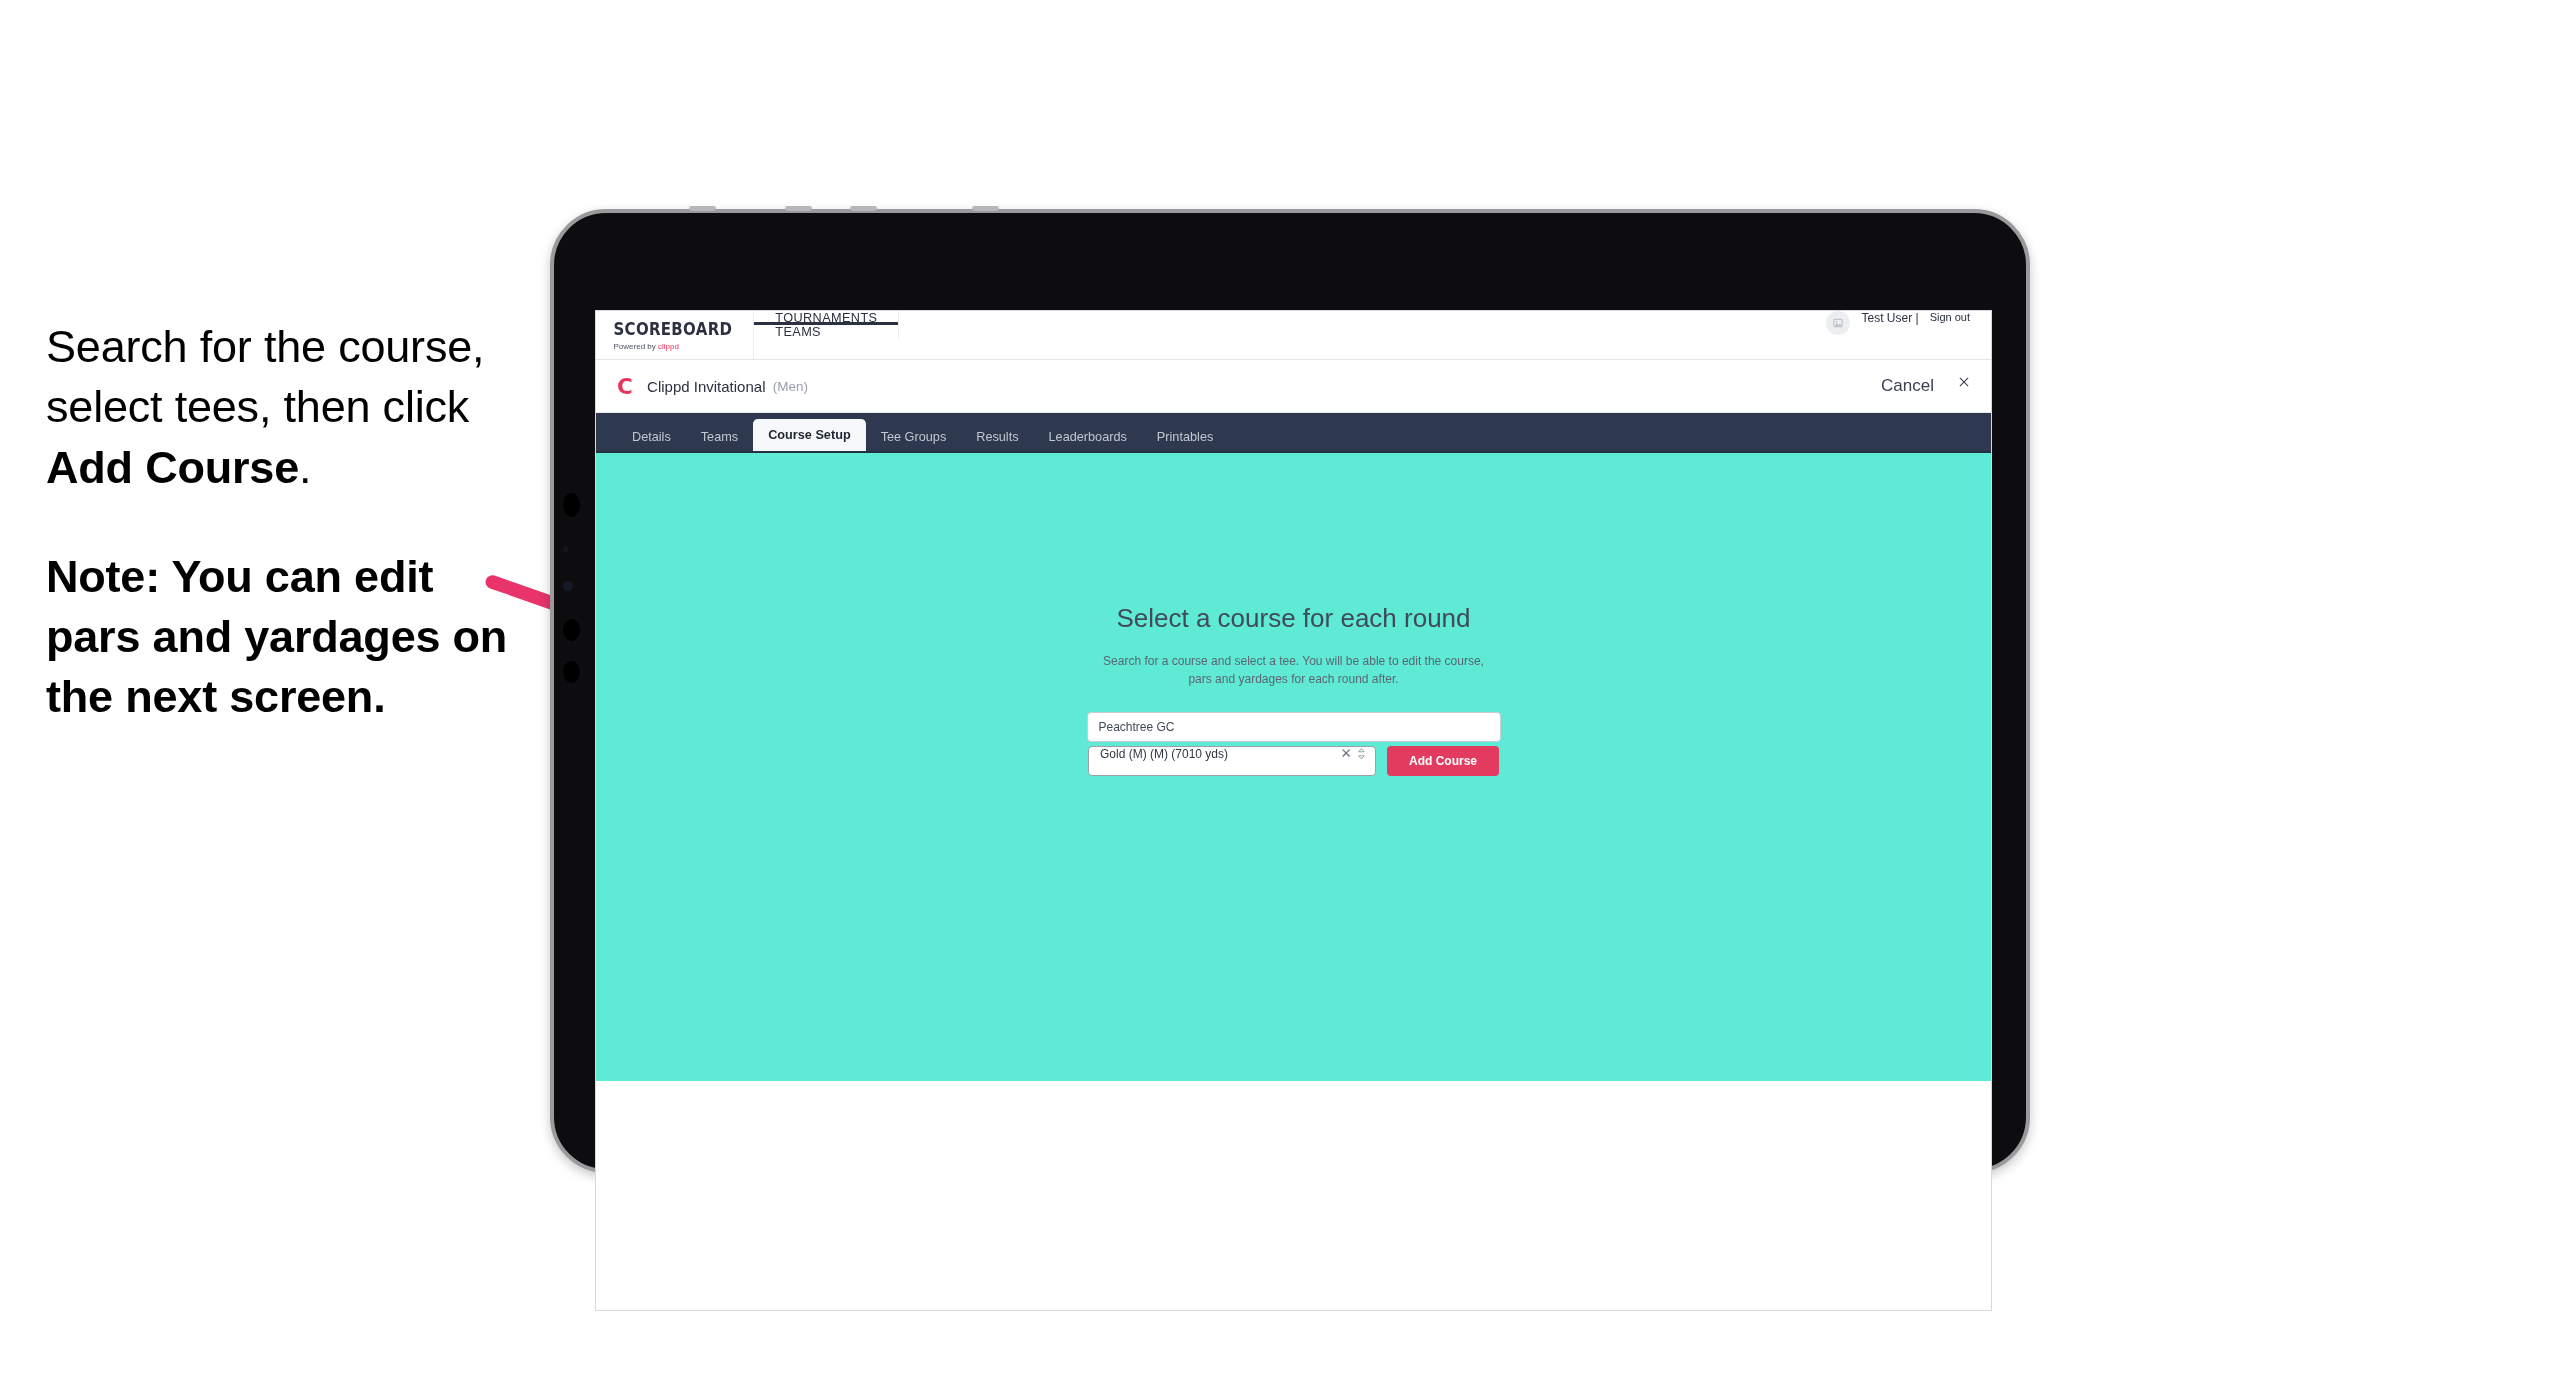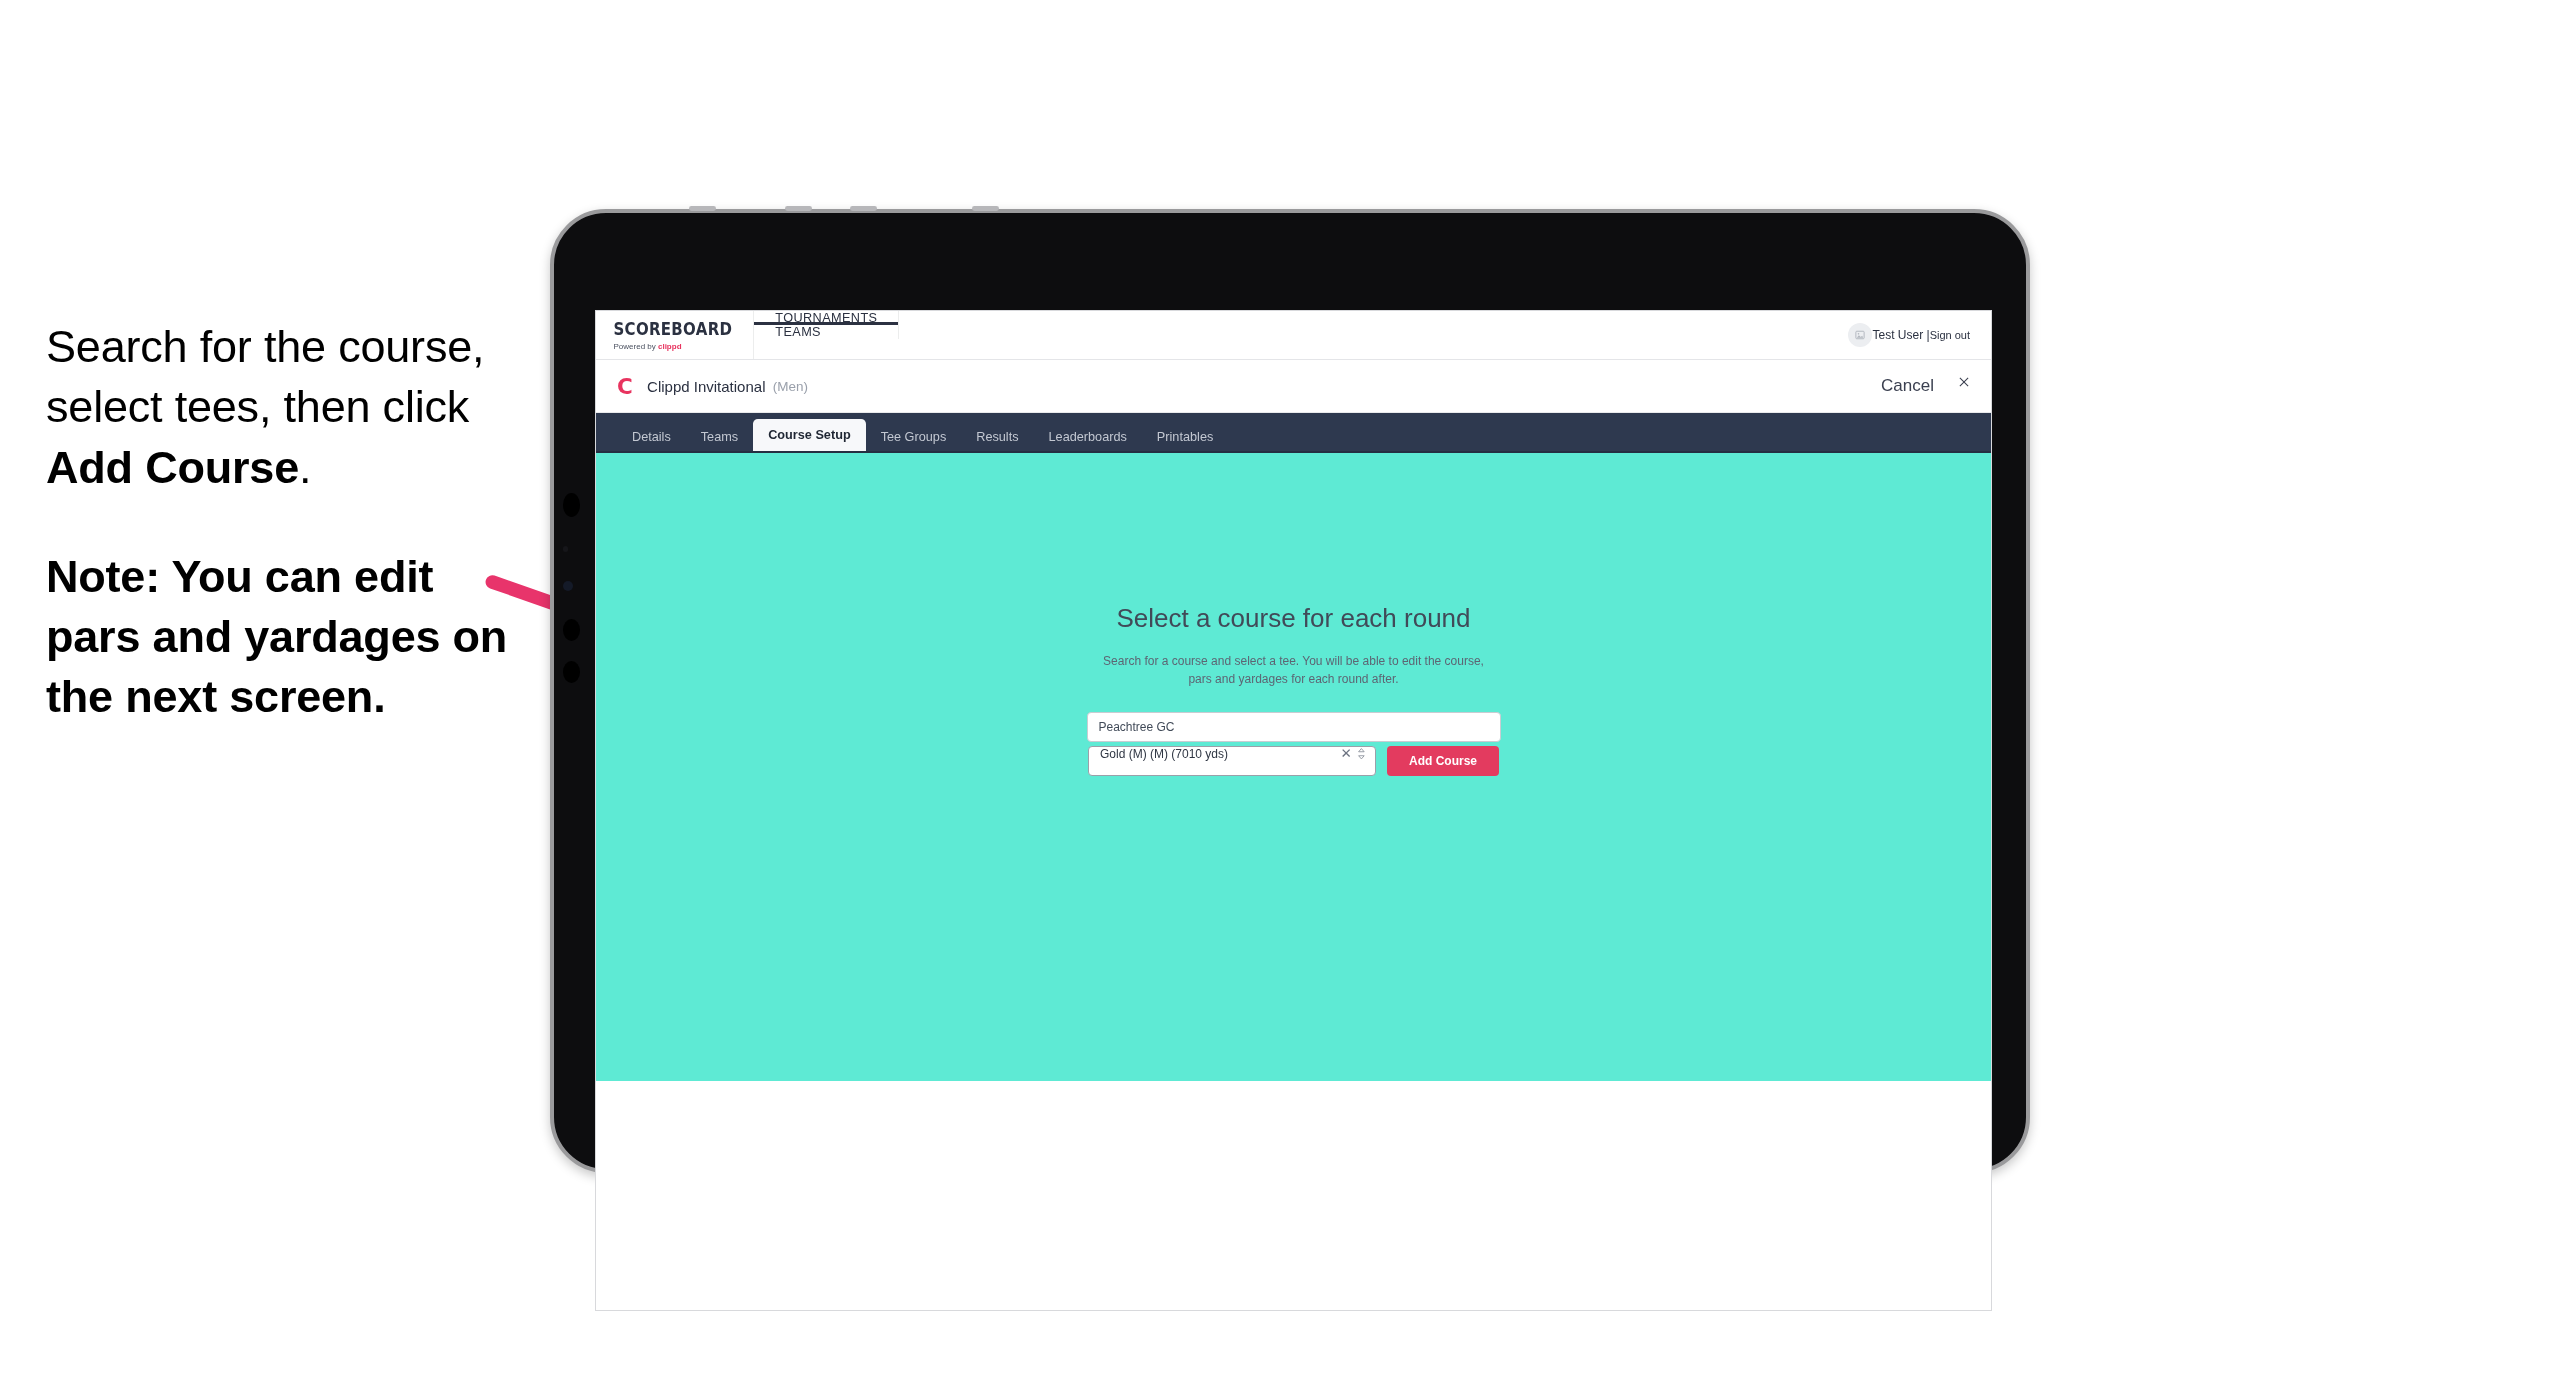--- a/index.html
+++ b/index.html
@@ -116,21 +116,21 @@
     font-family: "DejaVu Sans", sans-serif;
     transform: scaleY(1.12);
     transform-origin: left center;
   }
   .brand-sub {
     margin-top: 4px;
     font-size: 8px;
     color: #4b5160;
     white-space: nowrap;
   }
-  .brand-sub .clippd { color: #e8345f; font-weight: bold; margin-top: 9px; }
+  .brand-sub .clippd { color: #e8345f; font-weight: normal; margin-top: 9px; }
 
   .appnav { display: flex; align-items: stretch; flex-direction: column; }
   .appnav-item {
     display: flex;
     align-items: center;
     padding: 0 21px;
     font-size: 12.7px;
     letter-spacing: 0.4px;
     color: #2b3141;
     border-right: 0.8px solid #eceded;
@@ -143,21 +143,21 @@
     position: absolute;
     left: 0; right: 0; bottom: 0;
     height: 3.2px;
     background: #2b3141;
   }
 
   .appbar-spacer { flex: 1; }
 
   .appbar-right {
     display: flex;
-    align-items: center;
+    gap: 11px;
     padding-right: 21px;
   }
   .avatar {
     width: 24px; height: 24px;
     border-radius: 50%;
     background: #eceef1;
     display: flex; align-items: center; justify-content: center;
   }
   .user-label { font-size: 12px; color: #2b3141; white-space: nowrap; }
   .signout-link {

